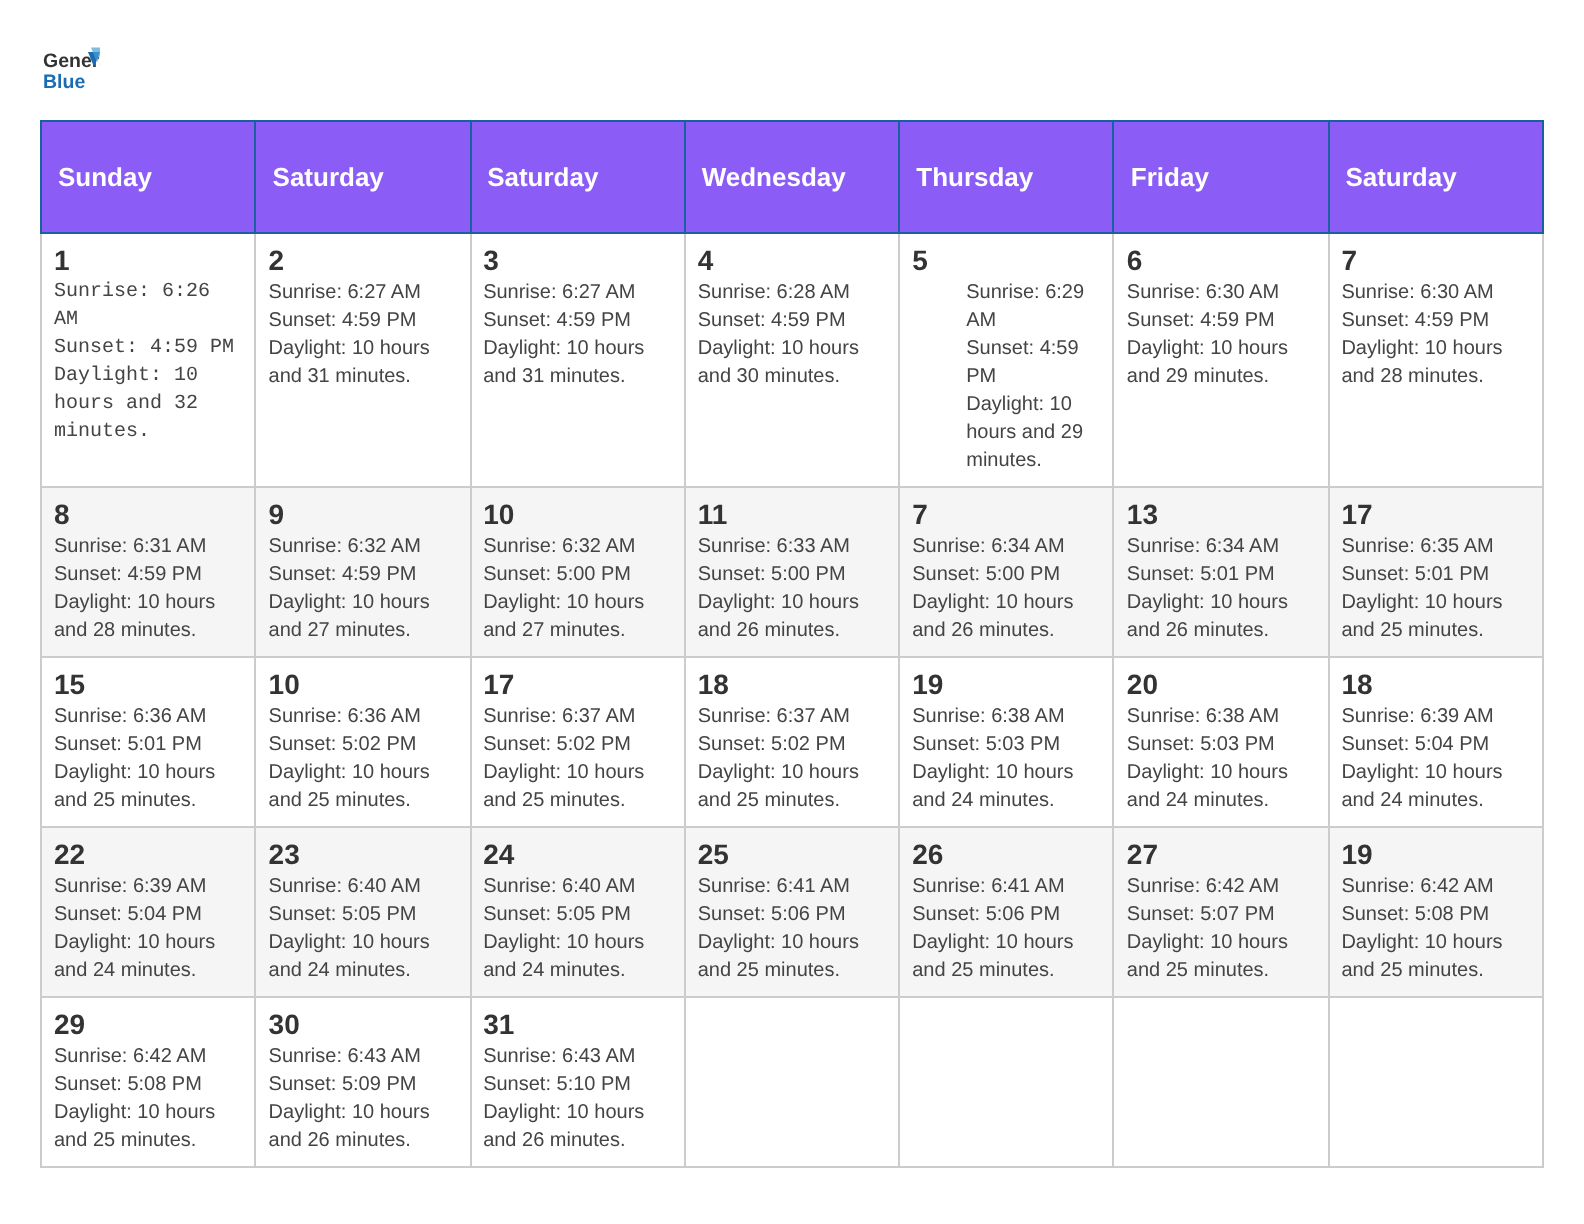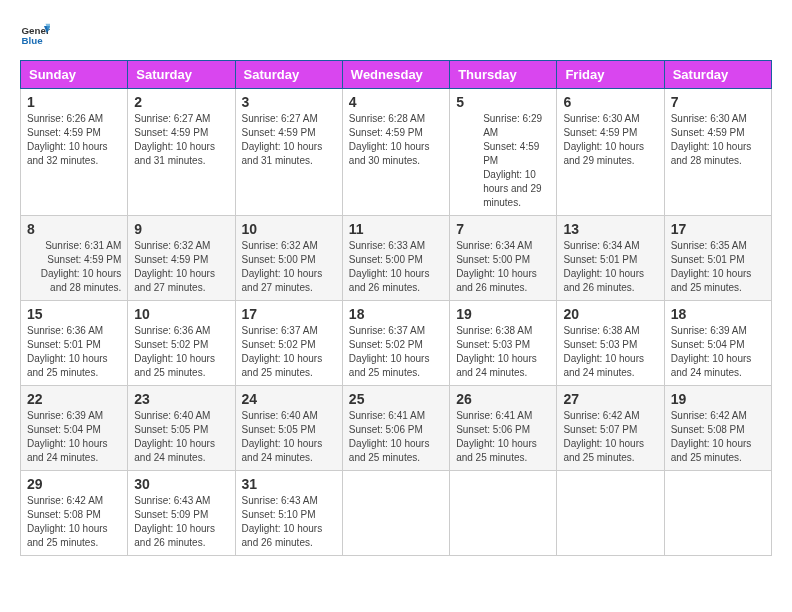--- a/index.html
+++ b/index.html
@@ -36,24 +36,24 @@
     .subtitle {
       font-size: 14px;
       color: #555;
     }
     .calendar {
       width: 100%;
       border-collapse: collapse;
       font-size: 11px;
     }
     .calendar th {
-      background-color: #d946ef;
+      background-color: #8b5cf6;
       color: white;
       text-align: left;
-      padding: 6px 8px;
+      padding: 20px 8px;
       font-size: 13px;
       font-weight: bold;
       border: 1px solid #1a5fa0;
     }
     .calendar td {
       vertical-align: top;
       padding: 5px 6px;
       border: 1px solid #ccc;
       width: 107px;
       min-height: 80px;
@@ -105,21 +105,21 @@
         <th>Wednesday</th>
         <th>Thursday</th>
         <th>Friday</th>
         <th>Saturday</th>
       </tr>
   </thead>
   <tbody id="calendar-body">
   <tr>
         <td>
           <span class="day-number">1</span>
-          <div class="day-info" style="white-space: pre-line;">Sunrise: 6:26 AM
+          <div class="day-info" style="white-space: pre-line; font-family: Liberation Mono, monospace;">Sunrise: 6:26 AM
 Sunset: 4:59 PM
 Daylight: 10 hours and 32 minutes.</div>
         </td>
         <td>
           <span class="day-number">2</span>
           <div class="day-info" style="white-space: pre-line;">Sunrise: 6:27 AM
 Sunset: 4:59 PM
 Daylight: 10 hours and 31 minutes.</div>
         </td>
         <td>
@@ -149,21 +149,21 @@
         <td>
           <span class="day-number">7</span>
           <div class="day-info" style="white-space: pre-line;">Sunrise: 6:30 AM
 Sunset: 4:59 PM
 Daylight: 10 hours and 28 minutes.</div>
         </td>
       </tr>
       <tr>
         <td>
           <span class="day-number">8</span>
-          <div class="day-info" style="white-space: pre-line; text-align: right;">Sunrise: 6:31 AM
+          <div class="day-info" style="white-space: pre-line;">Sunrise: 6:31 AM
 Sunset: 4:59 PM
 Daylight: 10 hours and 28 minutes.</div>
         </td>
         <td>
           <span class="day-number">9</span>
           <div class="day-info" style="white-space: pre-line;">Sunrise: 6:32 AM
 Sunset: 4:59 PM
 Daylight: 10 hours and 27 minutes.</div>
         </td>
         <td>

